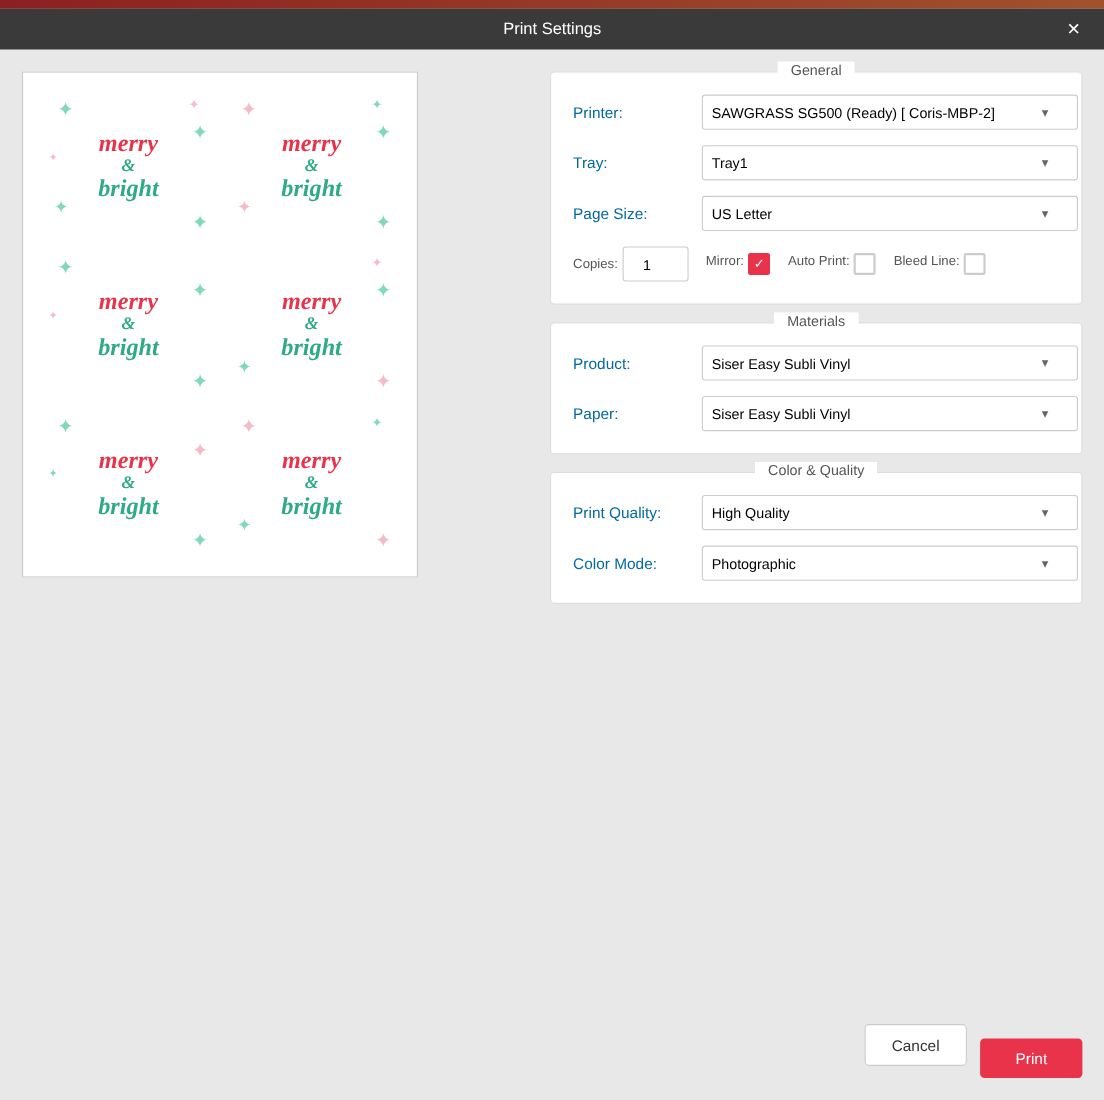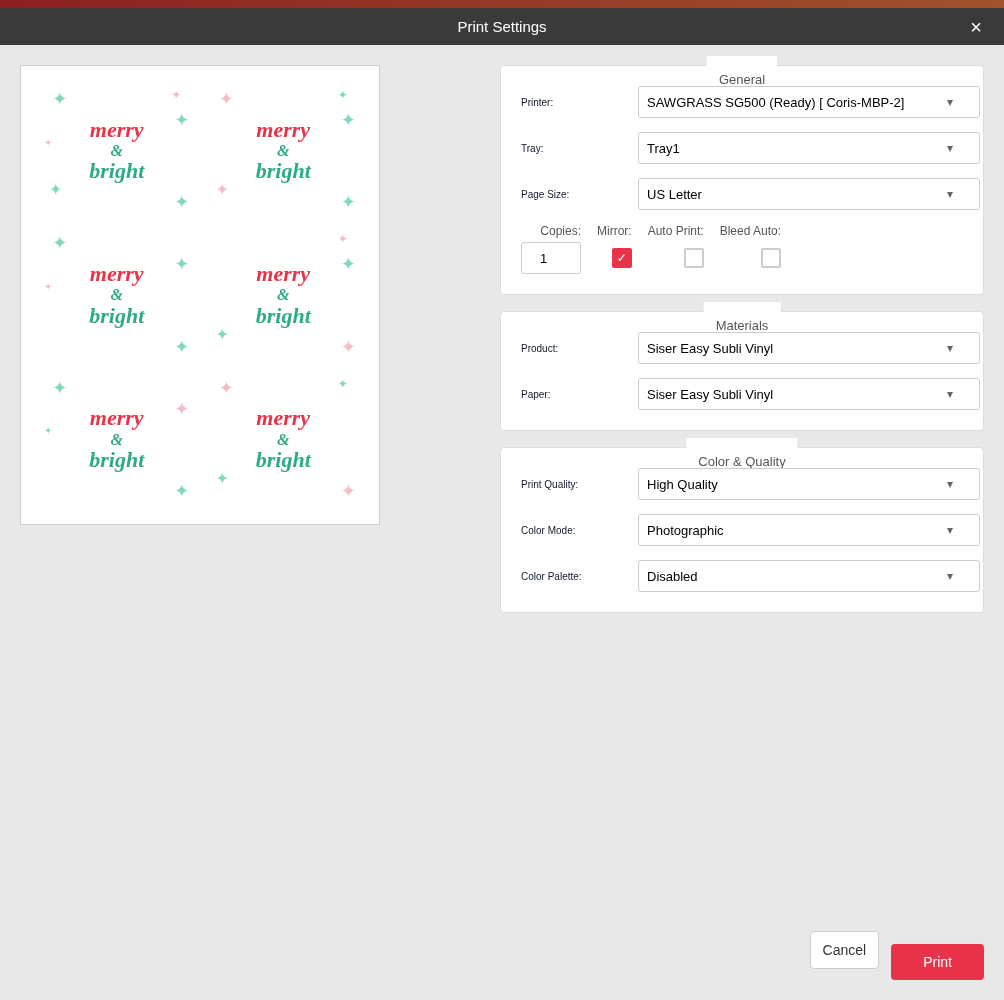--- a/index.html
+++ b/index.html
@@ -133,34 +133,34 @@
       border-radius: 4px;
       padding: 20px;
       position: relative;
     }
     .section-legend {
       position: absolute;
       top: -10px;
       left: 50%;
       transform: translateX(-50%);
       background: white;
-      padding: 16px 12px;
+      padding: 0 12px;
       font-size: 13px;
       color: #555;
       white-space: nowrap;
     }
     .form-row {
       display: flex;
       align-items: center;
       margin-bottom: 14px;
     }
     .form-row:last-child { margin-bottom: 0; }
     .form-label {
-      font-size: 10px;
-      color: #0f172a;
+      font-size: 14px;
+      color: #0369a1;
       width: 100px;
       flex-shrink: 0;
     }
     .form-control {
       flex: 1;
       height: 32px;
       border: 1px solid #ccc;
       border-radius: 3px;
       padding: 0 8px;
       font-size: 13px;
@@ -199,22 +199,22 @@
     }
     
     .multi-field-row {
       display: flex;
       align-items: flex-start;
       gap: 16px;
       margin-top: 14px;
     }
     .field-group {
       display: flex;
-      flex-direction: column;
-      align-items: flex-end;
+      flex-direction: row;
+      align-items: center;
       gap: 4px;
     }
     .field-label {
       font-size: 12px;
       color: #555;
     }
     .copies-input {
       width: 60px;
       height: 32px;
       border: 1px solid #ccc;
@@ -245,21 +245,21 @@
     
     .dialog-footer {
       position: absolute;
       bottom: 20px;
       right: 20px;
       display: flex;
       gap: 12px;
       align-items: center;
     }
     .btn-cancel {
-      padding: 10px 12px;
+      padding: 10px 24px;
       border: 1px solid #ccc;
       background: white;
       border-radius: 4px;
       font-size: 14px;
       cursor: pointer;
       color: #333;
     }
     .btn-print {
       padding: 10px 32px;
       border: none;
@@ -410,21 +410,21 @@
         </div>
         <div class="field-group">
           <span class="field-label">Mirror:</span>
           <div class="checkbox-container checked"></div>
         </div>
         <div class="field-group">
           <span class="field-label">Auto Print:</span>
           <div class="checkbox-container"></div>
         </div>
         <div class="field-group">
-          <span class="field-label">Bleed Auto:</span>
+          <span class="field-label">Bleed Line:</span>
           <div class="checkbox-container"></div>
         </div>
       </div>
     </div>
 
     <div class="section-card">
       <span class="section-legend">Materials</span>
 
       <div class="form-row">
         <span class="form-label">Product:</span>
@@ -459,28 +459,20 @@
 
       <div class="form-row">
         <span class="form-label">Color Mode:</span>
         <div class="select-wrapper">
           <select class="form-control">
             <option value="Photographic">Photographic</option>
           </select>
         </div>
       </div>
 
-      <div class="form-row">
-        <span class="form-label">Color Palette:</span>
-        <div class="select-wrapper">
-          <select class="form-control">
-            <option value="Disabled">Disabled</option>
-          </select>
-        </div>
-      </div>
     </div>
 
   </div>
 </div>
 
 <div class="dialog-footer">
   <button class="btn-cancel">Cancel</button>
   <button class="btn-print">Print</button>
 </div>
 

